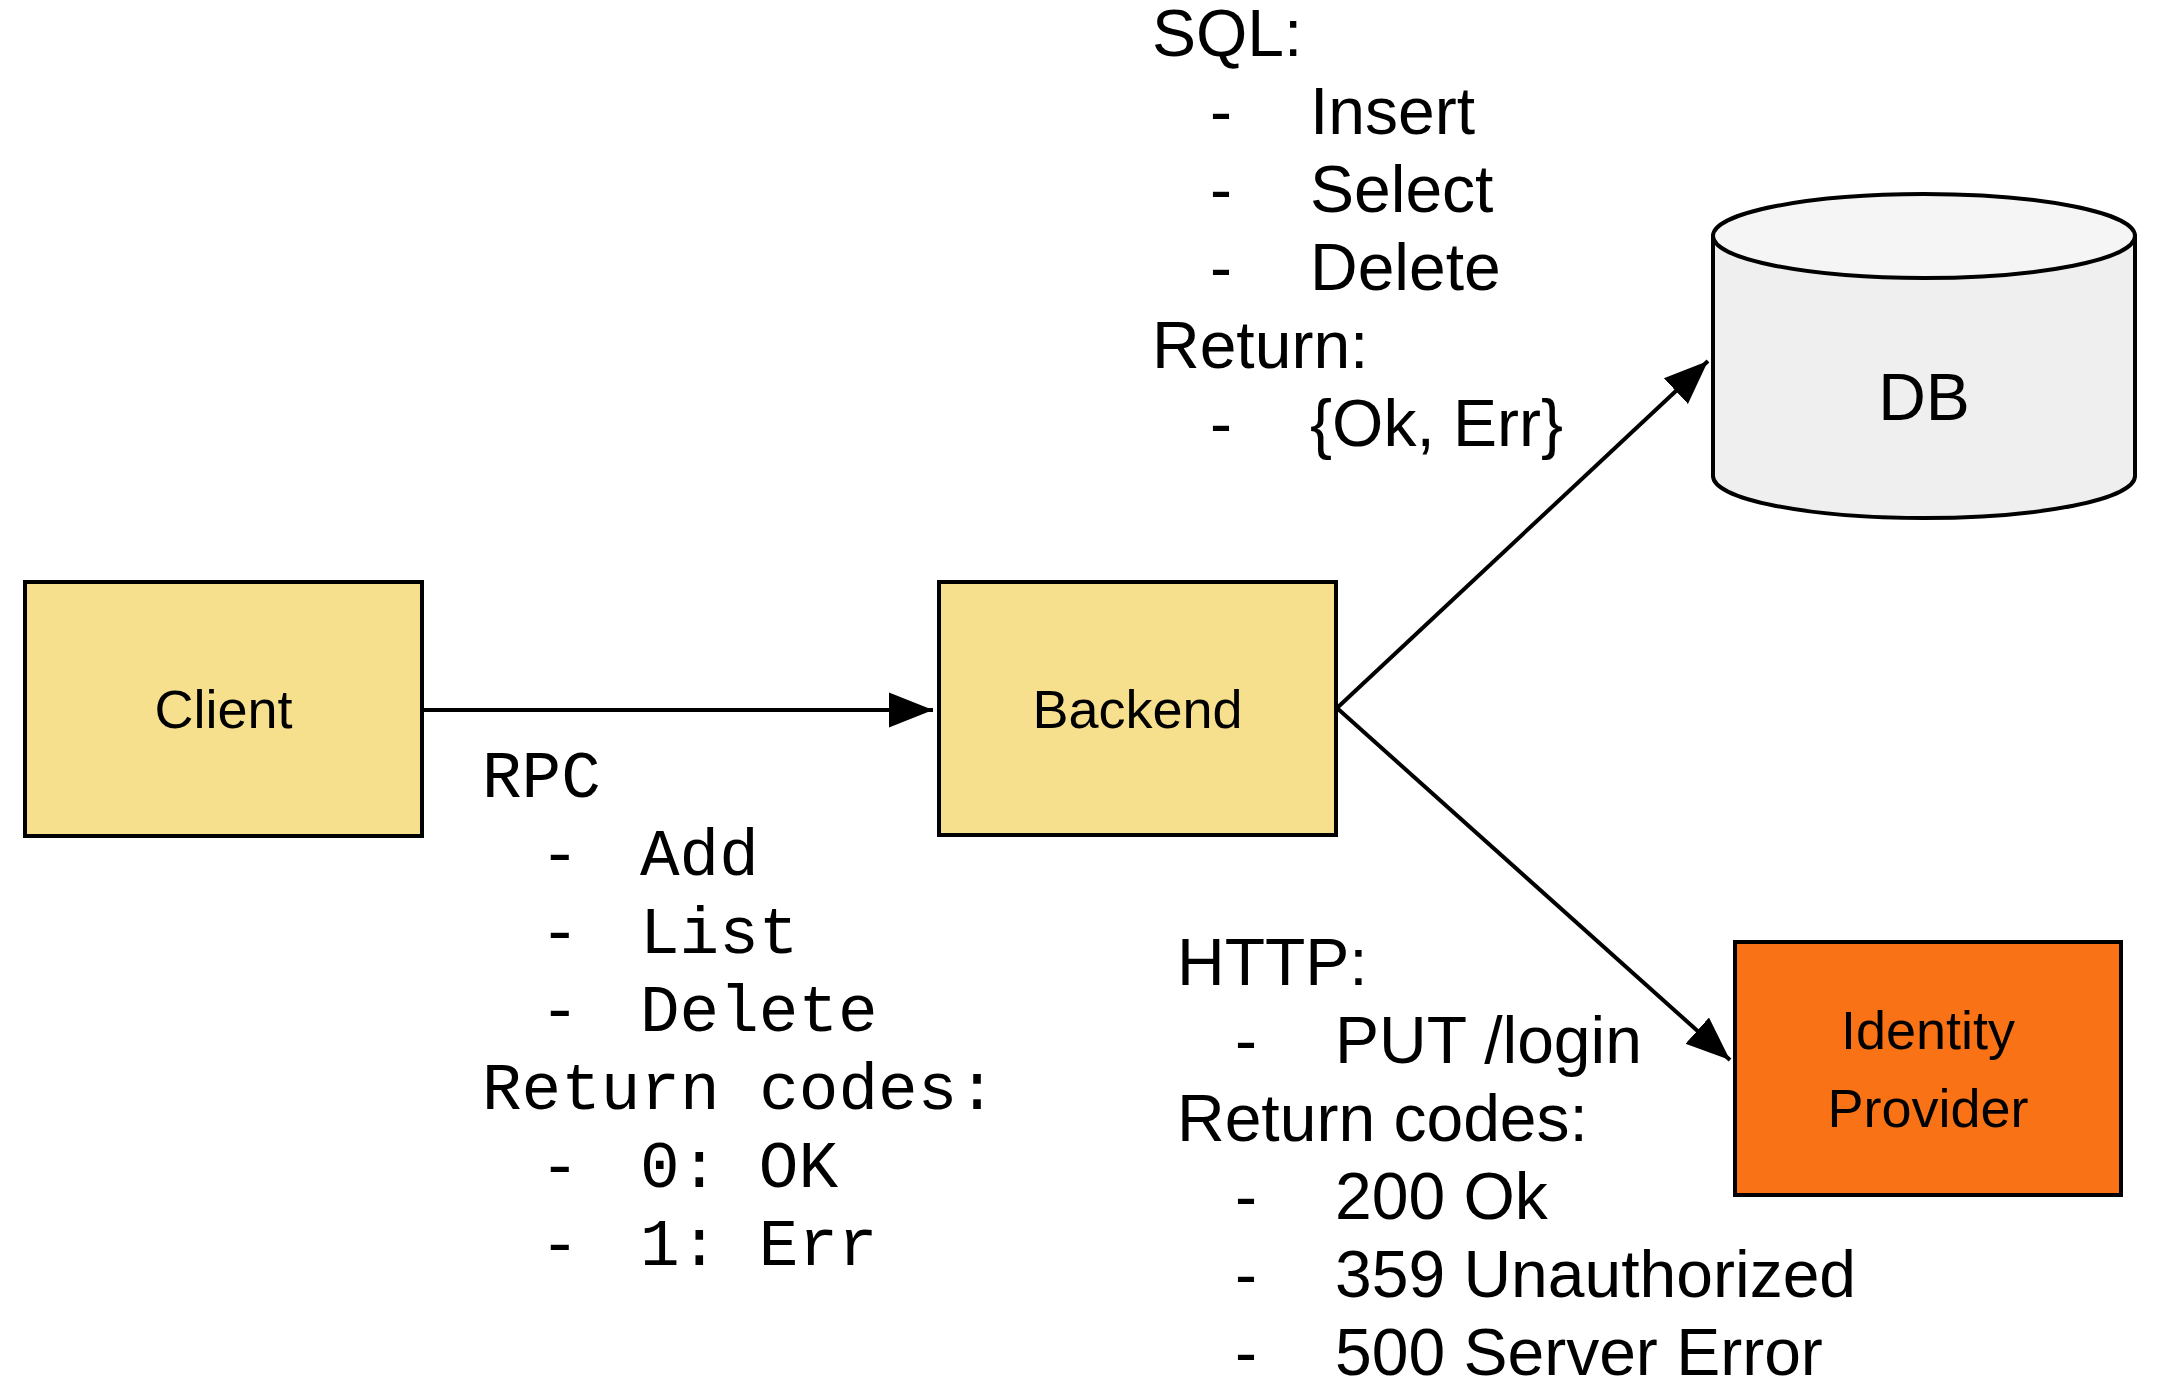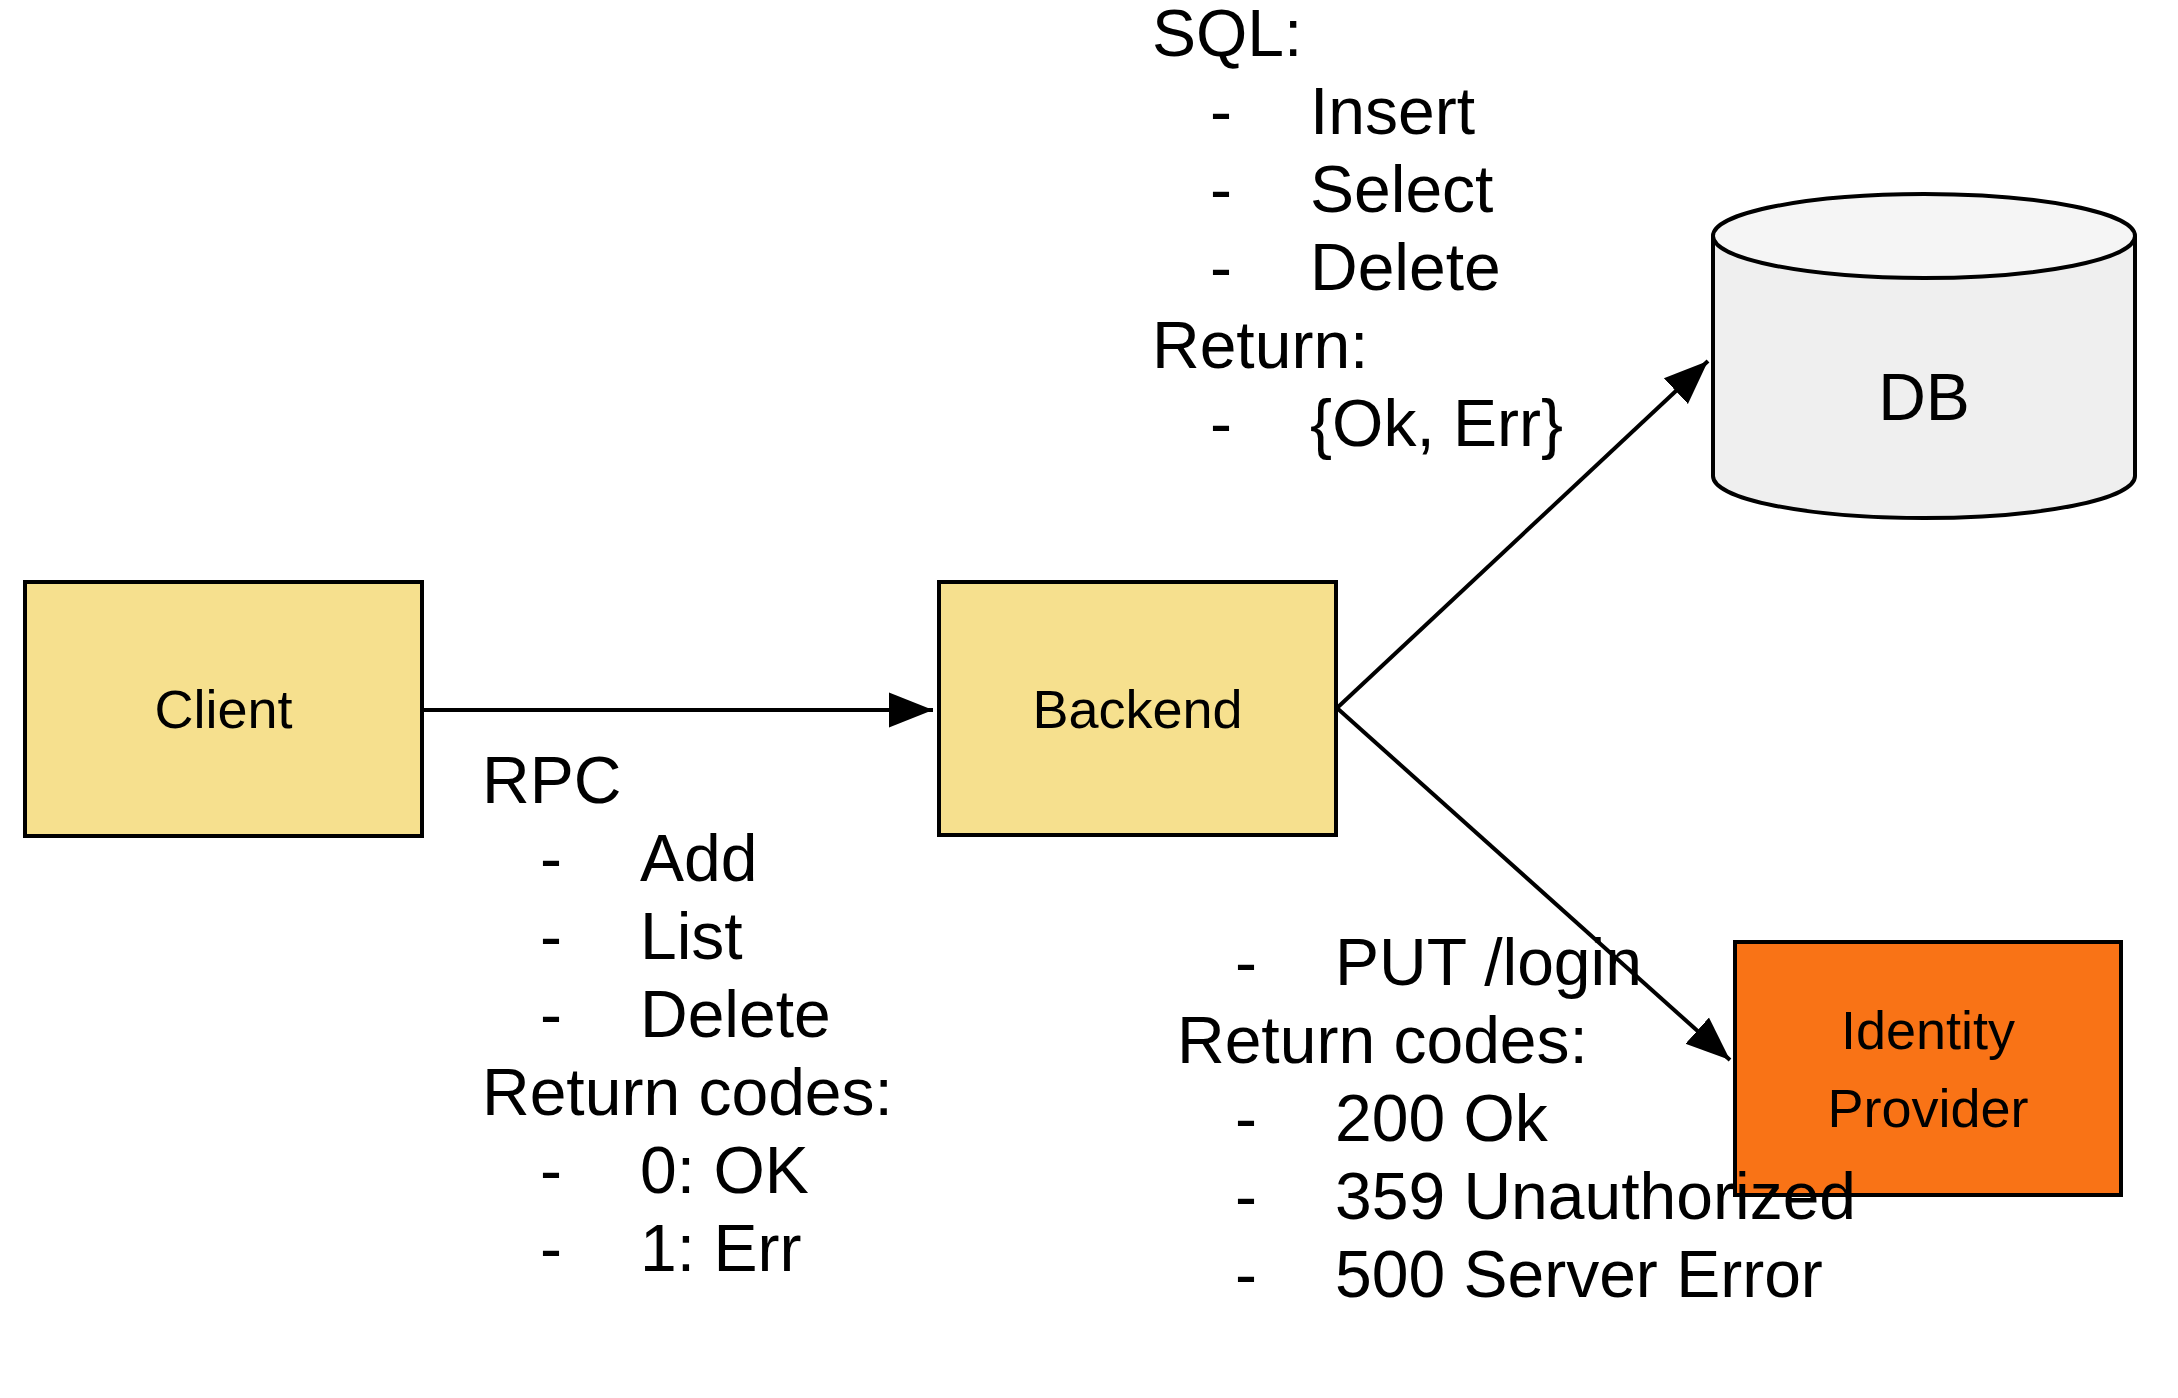--- a/index.html
+++ b/index.html
@@ -39,21 +39,21 @@
     display: flex; align-items: center; justify-content: center;
     font-size: 66px; line-height: 78px;
   }
   .ann {
     position: absolute;
     font-size: 66px;
     line-height: 78px;
     white-space: nowrap;
   }
   #sql-ann  { left: 1152px; top: -6px;  }
-  #rpc-ann  { left: 482px;  top: 741px; }
+  #rpc-ann  { left: 482px;  top: 741px; font-family: Liberation Mono, monospace; }
   #http-ann { left: 1177px; top: 923px; }
   .line { position: relative; }
   .line.item { padding-left: 158px; }
   .line.item .dash {
     position: absolute;
     left: 58px; top: 0;
   }
 </style>
 </head>
 <body>
@@ -135,20 +135,21 @@
       <span class="dash">-</span>
       <span>0: OK</span>
     </div>
     <div class="line item">
       <span class="dash">-</span>
       <span>1: Err</span>
     </div>
   </div>
 
   <div id="http-ann" class="ann">
+    <div class="line title">HTTP:</div>
     <div class="line item">
       <span class="dash">-</span>
       <span>PUT /login</span>
     </div>
     <div class="line title">Return codes:</div>
     <div class="line item">
       <span class="dash">-</span>
       <span>200 Ok</span>
     </div>
     <div class="line item">

